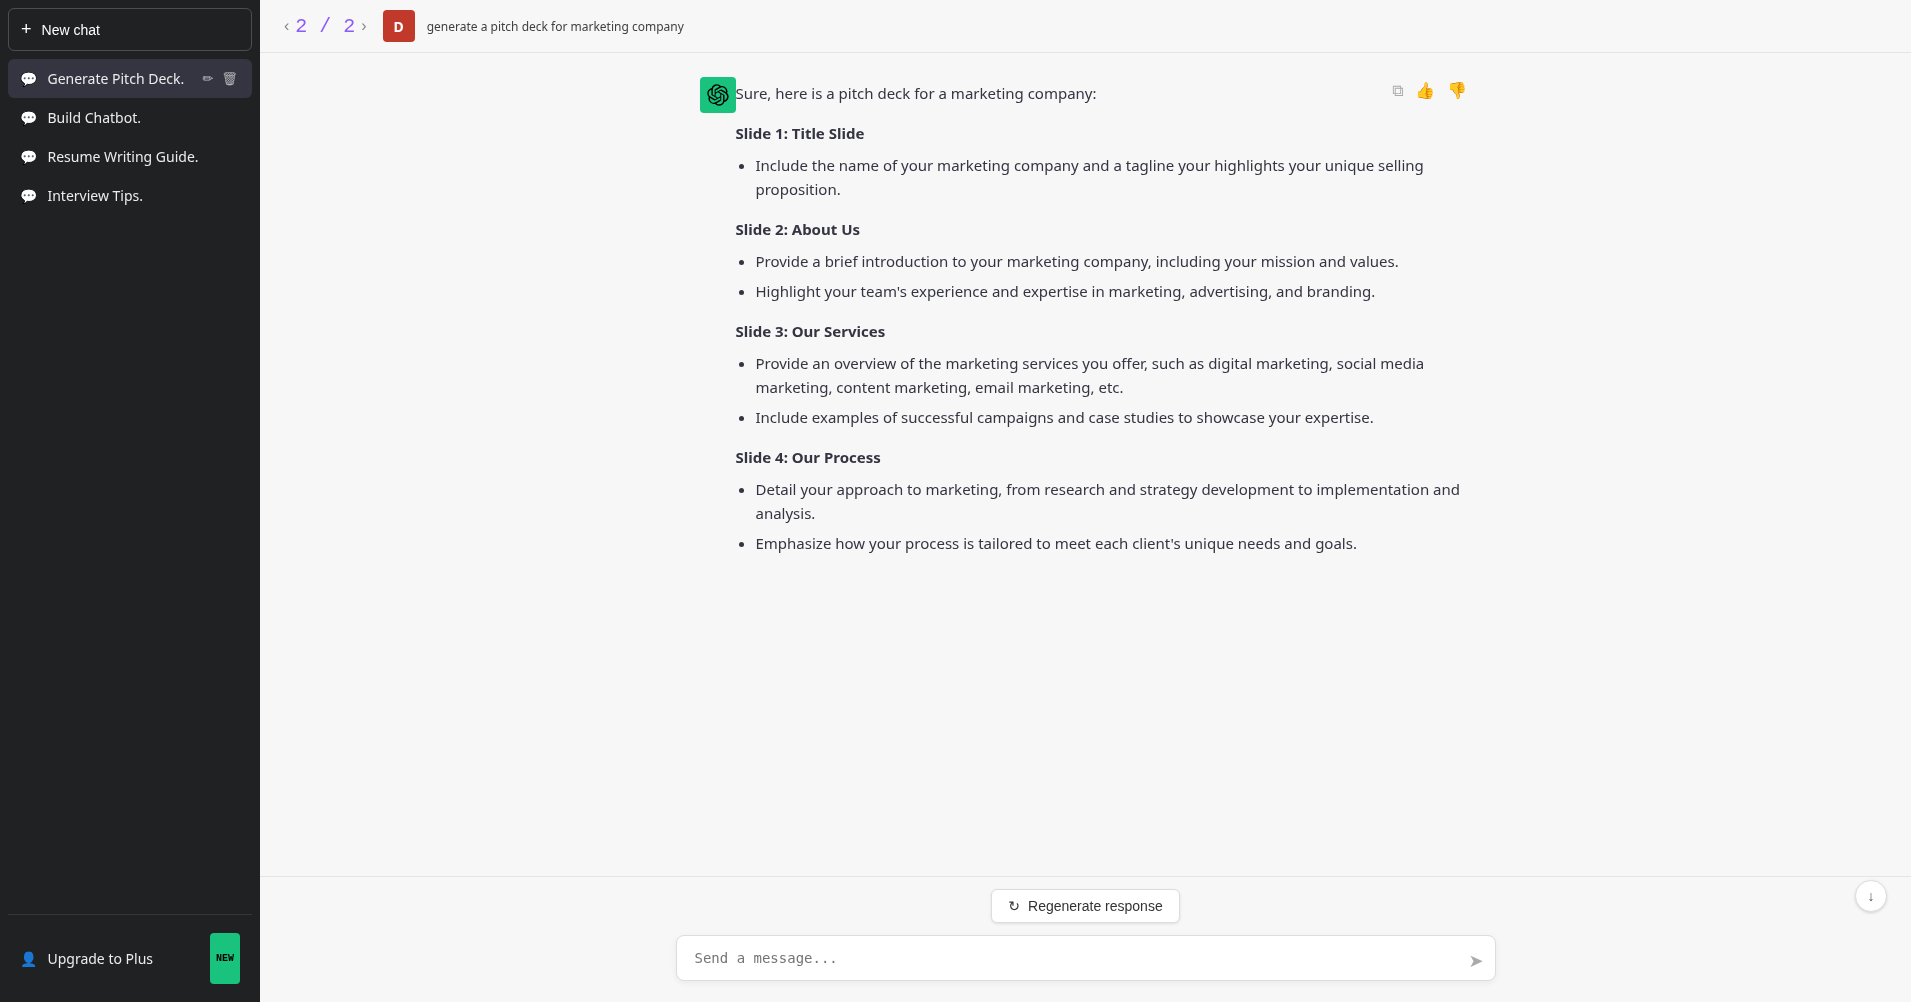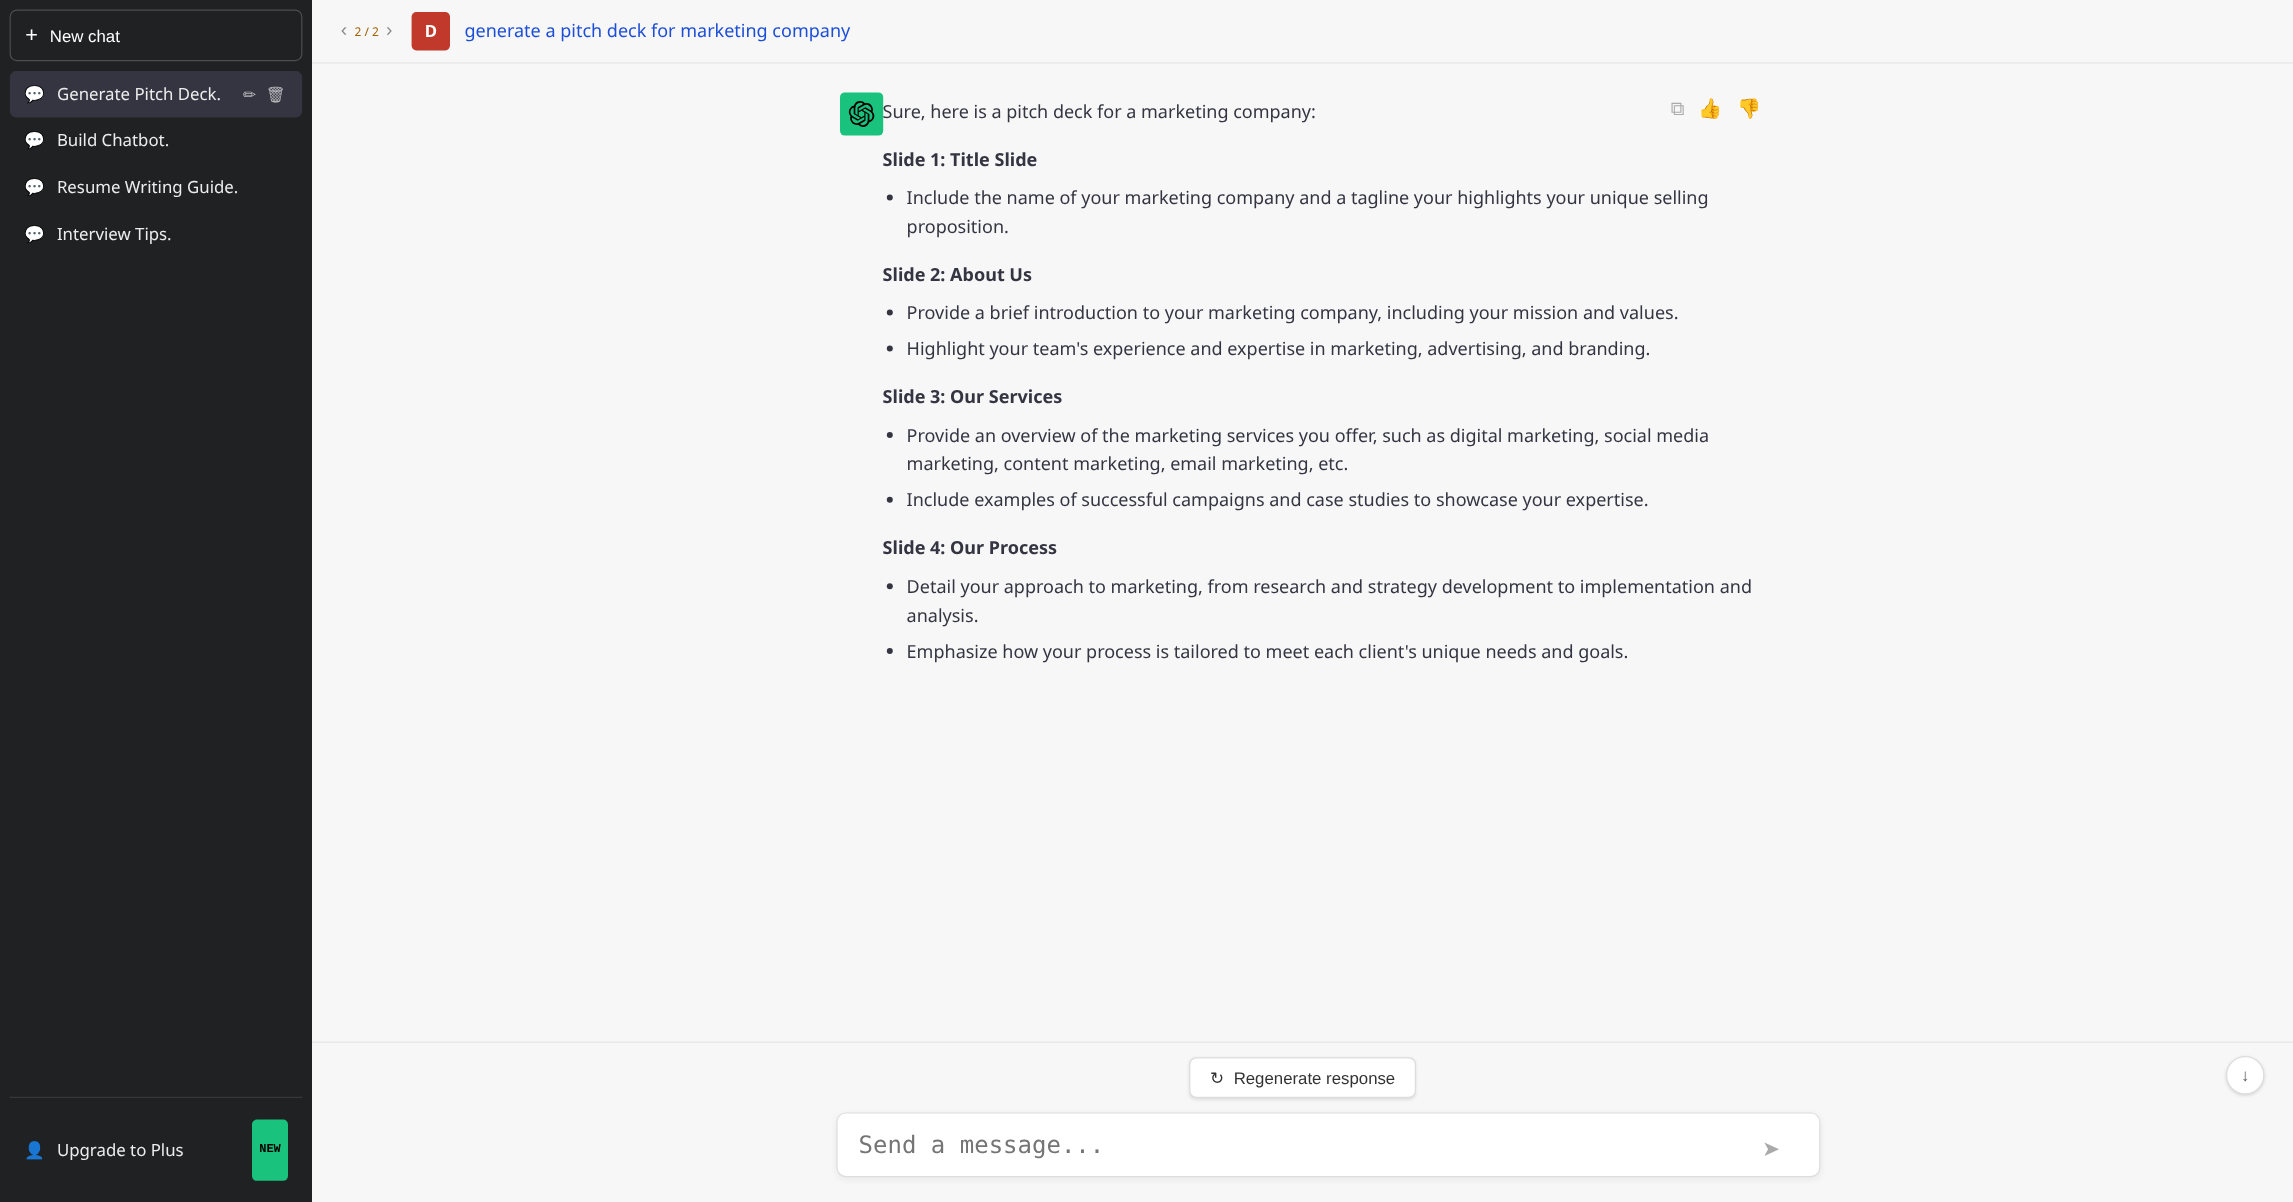--- a/index.html
+++ b/index.html
@@ -89,35 +89,35 @@
     
     #header {
       display: flex;
       align-items: center;
       padding: 10px 20px;
       background: #f7f7f8;
       border-bottom: 1px solid #e5e5e5;
       gap: 12px;
     }
     .nav-arrows { display: flex; align-items: center; gap: 2px; color: #888; font-size: 13px; }
-    .nav-count { color: #a16207; font-size: 10px; }
+    .nav-count { color: #8b5cf6; font-size: 20px; font-family: Liberation Mono, monospace; }
     .user-avatar {
       width: 32px;
       height: 32px;
       background: #c0392b;
       border-radius: 4px;
       display: flex;
       align-items: center;
       justify-content: center;
       color: #fff;
       font-weight: bold;
       font-size: 14px;
       flex-shrink: 0;
     }
-    .header-title { font-size: 15px; color: #1d4ed8; }
+    .header-title { font-size: 12px; color: #404040; }
 
     
     #chat-area {
       flex: 1;
       overflow-y: auto;
       padding: 24px 0;
     }
 
     .message-container {
       max-width: 820px;
@@ -200,26 +200,25 @@
     .input-wrapper {
       width: 100%;
       max-width: 820px;
       position: relative;
     }
     .chat-input {
       width: 100%;
       padding: 14px 50px 14px 18px;
       border-radius: 8px;
       border: 1px solid #ddd;
-      font-size: 20px;
+      font-size: 14px;
       background: #fff;
       box-shadow: 0 2px 6px rgba(0,0,0,0.06);
       outline: none;
       resize: none;
-      margin-left: 21px;
     }
     .send-btn {
       position: absolute;
       right: 12px;
       top: 50%;
       transform: translateY(-50%);
       background: none;
       border: none;
       cursor: pointer;
       color: #aaa;

